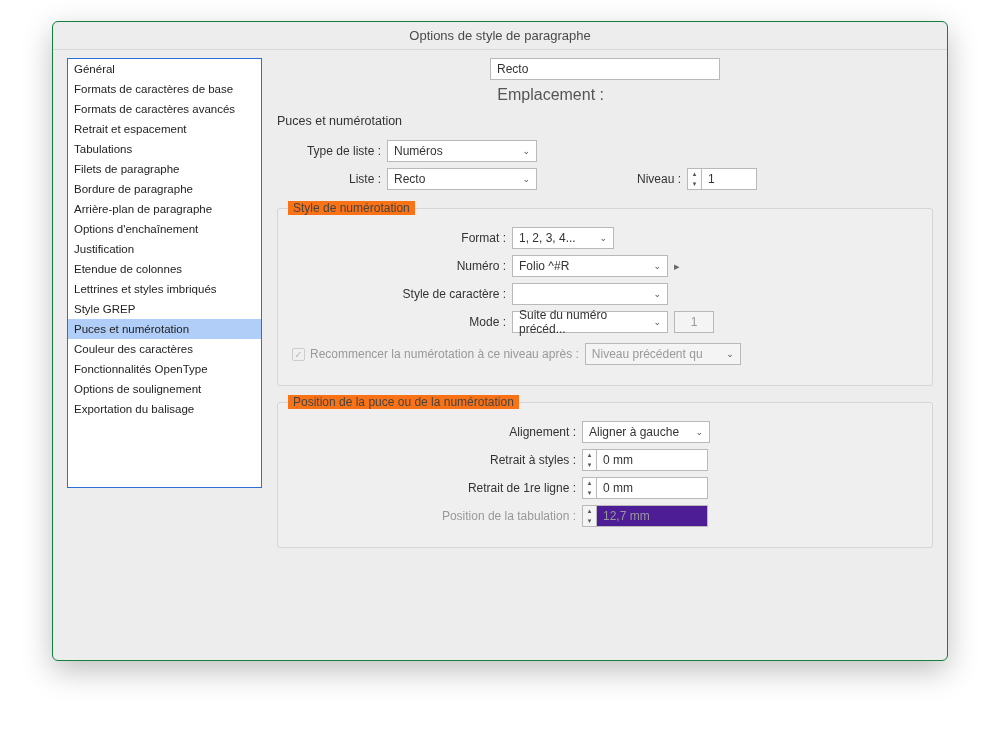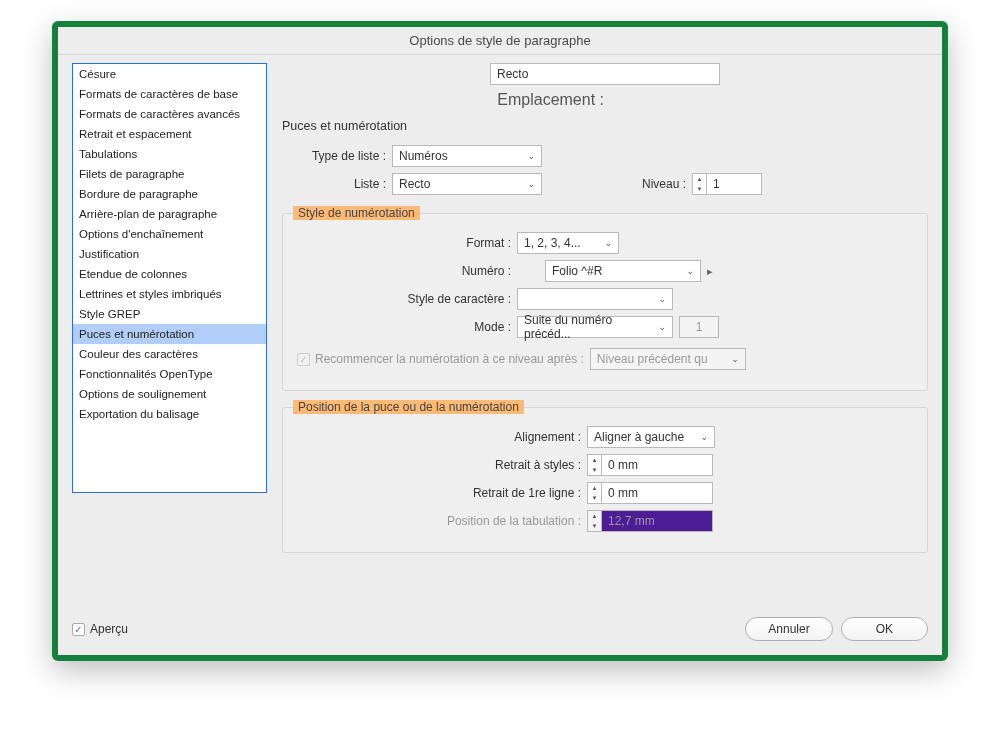--- a/index.html
+++ b/index.html
@@ -12,21 +12,21 @@
     height: 730px;
     position: relative;
   }
   .dialog {
     position: absolute;
     left: 52px;
     top: 21px;
     width: 896px;
     height: 640px;
     background: #ededed;
-    border: 6px solid #15803d;
+    border: 1px solid #15803d;
     border-radius: 6px;
     box-shadow: 0 10px 30px rgba(0,0,0,0.25);
   }
   .titlebar {
     height: 28px;
     line-height: 28px;
     text-align: center;
     font-size: 13px;
     color: #4a4a4a;
     border-bottom: 1px solid #d9d9d9;
@@ -106,21 +106,21 @@
     background: #efefef;
     border-radius: 3px;
     padding: 18px 14px 14px 14px;
     position: relative;
     margin-bottom: 16px;
   }
   .panel-legend {
     position: absolute;
     top: -8px;
     left: 10px;
-    background: #fdba74;
+    background: #f97316;
     padding: 0 5px;
     font-size: 12px;
     color: #444;
   }
   .row {
     display:flex;
     align-items:center;
     margin-bottom:6px;
   }
   .row .lbl { width: 210px; }
@@ -165,21 +165,21 @@
 </head>
 <body>
 
 <div class="dialog">
 
   <div class="titlebar">Options de style de paragraphe</div>
 
   <div class="content">
 
     <div class="sidebar">
-      <div class="sidebar-item">Césure</div>
+      <div class="sidebar-item">Général</div>
       <div class="sidebar-item">Formats de caractères de base</div>
       <div class="sidebar-item">Formats de caractères avancés</div>
       <div class="sidebar-item">Retrait et espacement</div>
       <div class="sidebar-item">Tabulations</div>
       <div class="sidebar-item">Filets de paragraphe</div>
       <div class="sidebar-item">Bordure de paragraphe</div>
       <div class="sidebar-item">Arrière-plan de paragraphe</div>
       <div class="sidebar-item">Options d'enchaînement</div>
       <div class="sidebar-item">Justification</div>
       <div class="sidebar-item">Etendue de colonnes</div>
@@ -234,21 +234,21 @@
 
         <div class="row">
           <span class="lbl" style="width:220px;">Format :</span>
           <div class="select" style="width:102px;">
             <span>1, 2, 3, 4...</span>
             <span class="chev">⌄</span>
           </div>
         </div>
         <div class="row">
           <span class="lbl" style="width:220px;">Numéro :</span>
-          <div class="select" style="width:156px;margin-left:28px;">
+          <div class="select" style="width:156px;">
             <span>Folio ^#R</span>
             <span class="chev">⌄</span>
           </div>
           <span class="flyout">▸</span>
         </div>
         <div class="row">
           <span class="lbl" style="width:220px;">Style de caractère :</span>
           <div class="select" style="width:156px;">
             <span></span>
             <span class="chev">⌄</span>
@@ -310,21 +310,14 @@
                 <span>▾</span>
               </div>
             <input class="num disabled" style="width: 112px; background: #4c1d95;" type="text" value="12,7 mm">
           </div>
         </div>
       </div>
 
     </div>
   </div>
 
-  <div class="footer">
-    <span class="checkbox checked"></span>
-    <span>Aperçu</span>
-    <div style="flex:1"></div>
-    <div class="btn" style="margin-right:8px;">Annuler</div>
-    <div class="btn" style="padding:0 34px;">OK</div>
-  </div>
 
 </div>
 
 </body></html>

